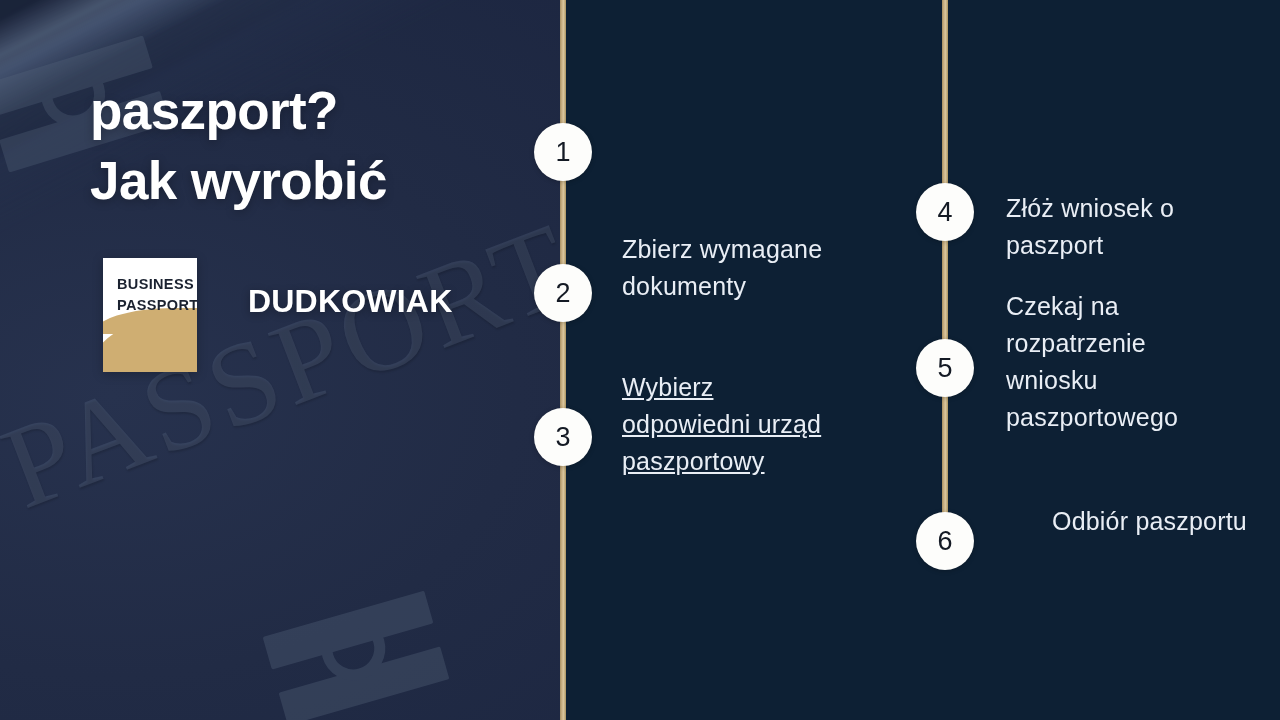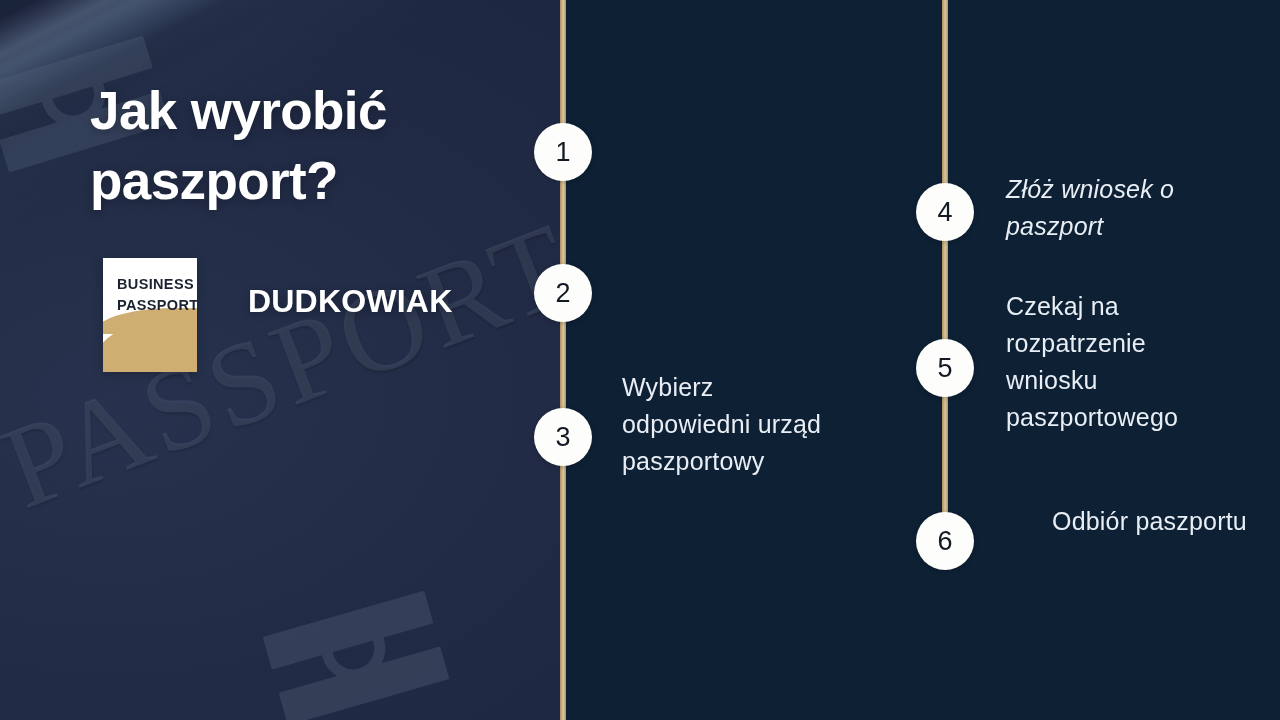--- a/index.html
+++ b/index.html
@@ -155,22 +155,22 @@
     <div class="chip two">
       <div class="bar top"></div>
         <div class="bar bot"></div>
         <div class="ring"></div>
     </div>
   </div>
 
   <div class="right-panel"></div>
 
   <div class="title">
+    <div>paszport?</div>
     <div>Jak wyrobić</div>
-    <div>paszport?</div>
   </div>
 
   <div class="logo-wrap">
     <div class="logo-mark">
       <div class="gold"></div>
       <div class="wordmark">
         <div>BUSINESS</div>
         <div>PASSPORT</div>
       </div>
     </div>
@@ -178,26 +178,27 @@
   <div class="firm-name">
     <div>DUDKOWIAK</div>
   </div>
 
   <div class="rail col1"></div>
   <div class="rail col2"></div>
 
   <div class="node" style="left:534px; top:123px;">1</div>
 
   <div class="node" style="left:534px; top:264px;">2</div>
+  <div class="step-text" style="left:622px; top:231px; width:230px;">Zbierz wymagane dokumenty</div>
 
   <div class="node" style="left:534px; top:408px;">3</div>
-  <div class="step-text" style="left:622px; top:369px; width:205px;">Wybierz odpowiedni urząd paszportowy</div>
+  <div class="step-text" style="left:622px; top:369px; width:205px;text-decoration:underline;">Wybierz odpowiedni urząd paszportowy</div>
 
   <div class="node" style="left:916px; top:183px;">4</div>
-  <div class="step-text" style="left:1006px; top:171px; width:230px;font-style:italic;">Złóż wniosek o paszport</div>
+  <div class="step-text" style="left:1006px; top:190px; width:230px;">Złóż wniosek o paszport</div>
 
   <div class="node" style="left:916px; top:339px;">5</div>
   <div class="step-text" style="left:1006px; top:288px; width:232px;">Czekaj na rozpatrzenie wniosku paszportowego</div>
 
   <div class="node" style="left:916px; top:512px;">6</div>
   <div class="step-text" style="left:1052px; top:503px; width:230px;">Odbiór paszportu</div>
 
 </div>
 
 </body></html>

